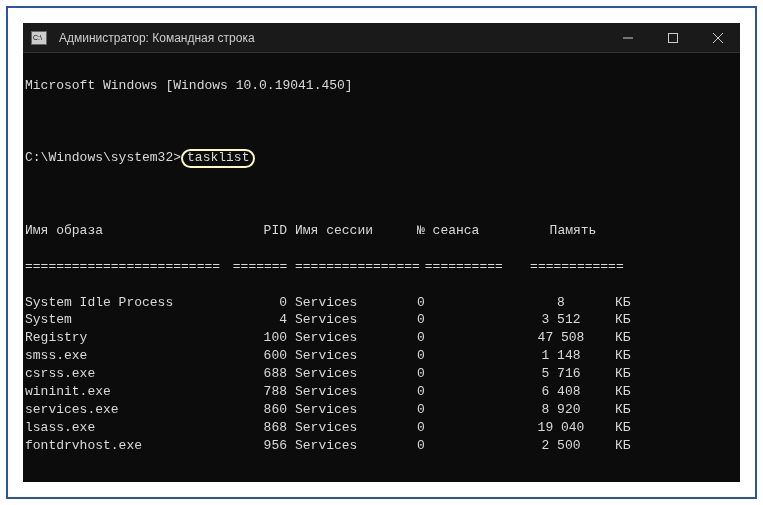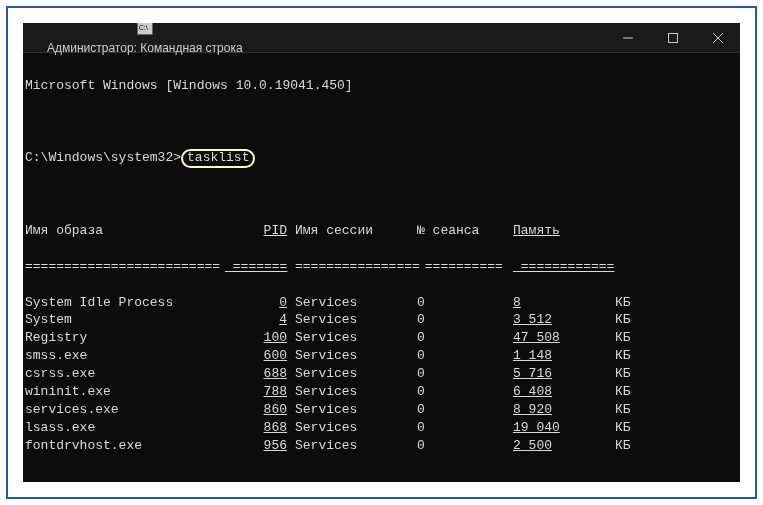--- a/index.html
+++ b/index.html
@@ -1,33 +1,33 @@
 <!DOCTYPE html>
 <html><head>
   <meta charset="utf-8">
   <style>
     * { margin: 0; padding: 0; box-sizing: border-box; }
     body { background: #fff; width: 763px; height: 505px; font-family: Arial, sans-serif; position: relative; }
     .outer-border { position: absolute; top: 6px; left: 6px; width: 751px; height: 493px; border: 2px solid #2b54a8; background: #fff; }
     .window { position: absolute; top: 23px; left: 23px; width: 717px; height: 459px; background: #0c0c0c; overflow: hidden; }
     .titlebar { display: flex; align-items: center; justify-content: space-between; height: 30px; background: #1a1a1a; border-bottom: 1px solid #333; }
-    .titlebar-left { display: flex; align-items: center; gap: 6px; padding-left: 24px; flex-direction: column; }
+    .titlebar-left { display: flex; align-items: center; gap: 12px; padding-left: 8px; }
     .title-icon { width: 16px; height: 14px; background: #ccc; border: 1px solid #666; position: relative; }
     .title-icon::after { content: "C:\\"; font-size: 7px; color: #000; position: absolute; top: 2px; left: 1px; }
     .title-text { color: #ccc; font-size: 12px; }
     .titlebar-right { display: flex; }
     .winbtn { width: 45px; height: 30px; display: flex; align-items: center; justify-content: center; color: #ccc; }
     .console { padding: 6px 2px 2px 2px; font-family: Consolas, 'Courier New', monospace; font-size: 13px; color: #d9d9d9; line-height: 1.38; white-space: pre; overflow: hidden; }
     .highlight { border: 2px solid #fef9c3; border-radius: 10px; padding: 0 4px 1px 4px; display: inline-block; line-height: 1.1; }
     .row { display: flex; }
     .col-name { width: 200px; overflow: hidden; }
-    .col-pid { width: 62px; text-align: right; text-decoration: underline; }
+    .col-pid { width: 62px; text-align: right; }
     .col-sess { width: 130px; padding-left: 8px; }
     .col-no { width: 96px; text-align: left; }
-    .col-mem { width: 96px; text-align: left; text-decoration: underline; }
+    .col-mem { width: 96px; text-align: center; }
     .col-unit { width: 24px; padding-left: 6px; }
     .sep { letter-spacing: 0; }
   </style>
 </head>
 <body>
 
 <div class="outer-border"></div>
 
 <div class="window">
   <div class="titlebar">

